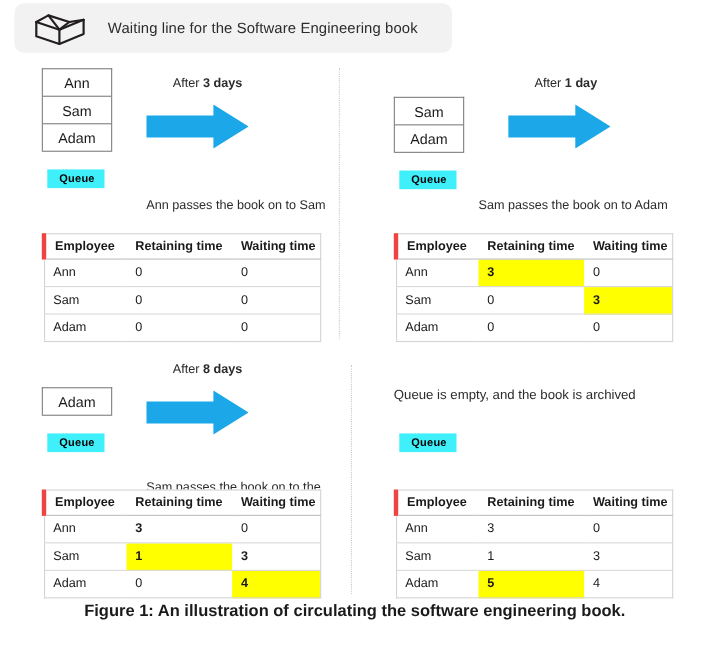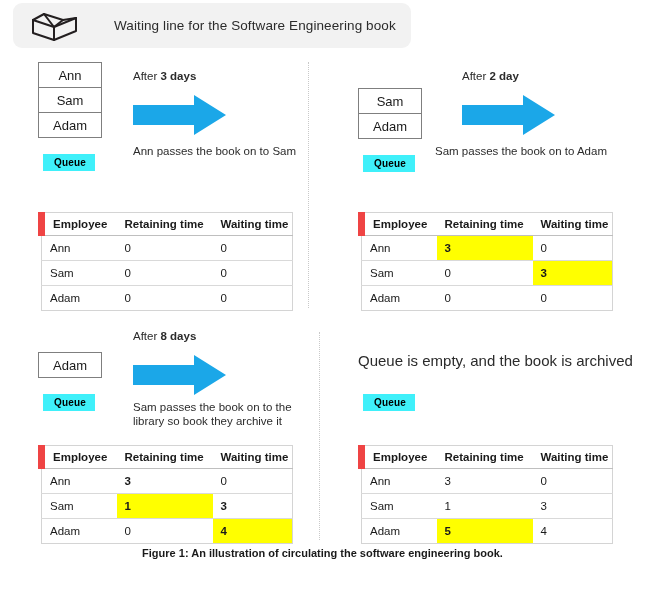--- a/index.html
+++ b/index.html
@@ -20,21 +20,20 @@
   .header-pill {
     position: absolute;
     left: 13px;
     top: 3px;
     width: 398px;
     height: 45px;
     background: #f2f2f2;
     border-radius: 9px;
     display: flex;
     align-items: center;
-    gap: 16px;
   }
   .book-icon {
     margin-left: 17px;
     width: 50px;
     height: 34px;
     display: block;
     flex: none;
   }
   .header-title {
     margin-left: 18px;
@@ -87,32 +86,34 @@
     letter-spacing: .2px;
   }
   .queue-label-row { width: 62px; text-align: center; }
 
   
   .step-after {
     position: absolute;
     font-size: 11.5px;
     color: #2b2b2b;
     white-space: nowrap;
+    margin-left: 24px;
   }
   .step-after b { font-weight: bold; }
   .arrow { position: absolute; display: block; }
   .step-caption {
     position: absolute;
     font-size: 11.5px;
     color: #2b2b2b;
     line-height: 14px;
+    margin-top: 36px;
   }
   .empty-note {
     position: absolute;
-    font-size: 15px;
+    font-size: 12px;
     color: #2b2b2b;
     white-space: nowrap;
   }
 
   
   .data-table {
     position: absolute;
     width: 251px;
     border-collapse: collapse;
     table-layout: fixed;
@@ -138,36 +139,36 @@
     border-bottom: 1px solid #d9d9d9;
     color: #1a1a1a;
     height: 14px;
     white-space: nowrap;
   }
   .data-table tr:last-child td { border-bottom: 1px solid #d4d4d4; }
   .data-table td.hl { background: #ffff00; font-weight: bold; }
   .data-table td.bold { font-weight: bold; }
   .data-table td.left-edge  { border-left: 1px solid #d4d4d4; }
   .data-table td.right-edge { border-right: 1px solid #d4d4d4; }
-  .data-table th.left-edge  { border-left: 7px solid #ef4444; }
+  .data-table th.left-edge  { border-left: 4px solid #ef4444; }
   .data-table th.right-edge { border-right: 1px solid #d4d4d4; }
 
   #table-1 { left: 38px;  top: 212px; }
   #table-2 { left: 358px; top: 212px; }
   #table-3 { left: 38px;  top: 445px; }
   #table-4 { left: 358px; top: 445px; }
 
   
   .figure-caption {
     position: absolute;
     left: 0;
     top: 547px;
     width: 645px;
     text-align: center;
-    font-size: 11px;
+    font-size: 15px;
     font-weight: bold;
     color: #1a1a1a;
   }
 </style>
 </head>
 <body>
 
 <div class="header-pill">
   <svg class="book-icon" viewBox="0 0 100 68">
     <g fill="none" stroke="#231f20" stroke-width="4" stroke-linejoin="round" stroke-linecap="round">
@@ -213,21 +214,21 @@
     <div class="queue-box">
       <div class="slot">Sam</div>
       <div class="slot">Adam</div>
     </div>
     <div class="queue-label-row">
       <span class="queue-label">Queue</span>
     </div>
   </div>
 
   <div class="step-after" style="left:104px;top:8px;">
-    <span>After </span><b>2 day</b>
+    <span>After </span><b>1 day</b>
   </div>
 
   <svg class="arrow" style="left:104px;top:33px;" width="93" height="40" viewBox="0 0 93 40">
     <polygon points="0,10 61,10 61,0 93,20 61,40 61,30 0,30" fill="#1ba7e8"></polygon>
   </svg>
 
   <div class="step-caption" style="left:77px;top:82px;width:230px;">Sam passes the book on to Adam</div>
 </div>
 
 <div class="quad" id="quad-3">

